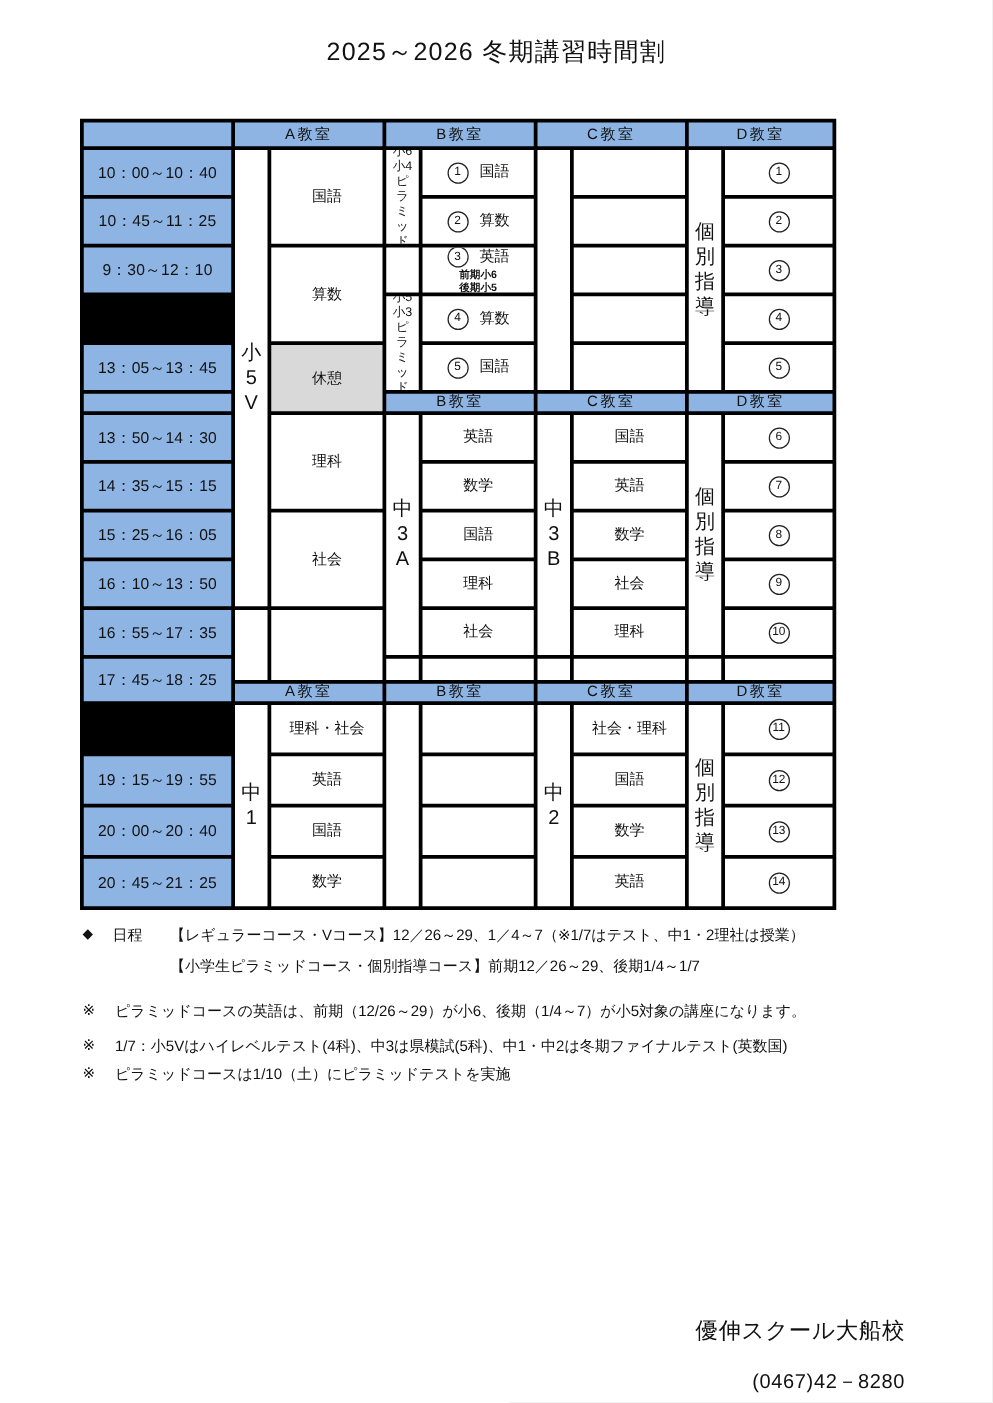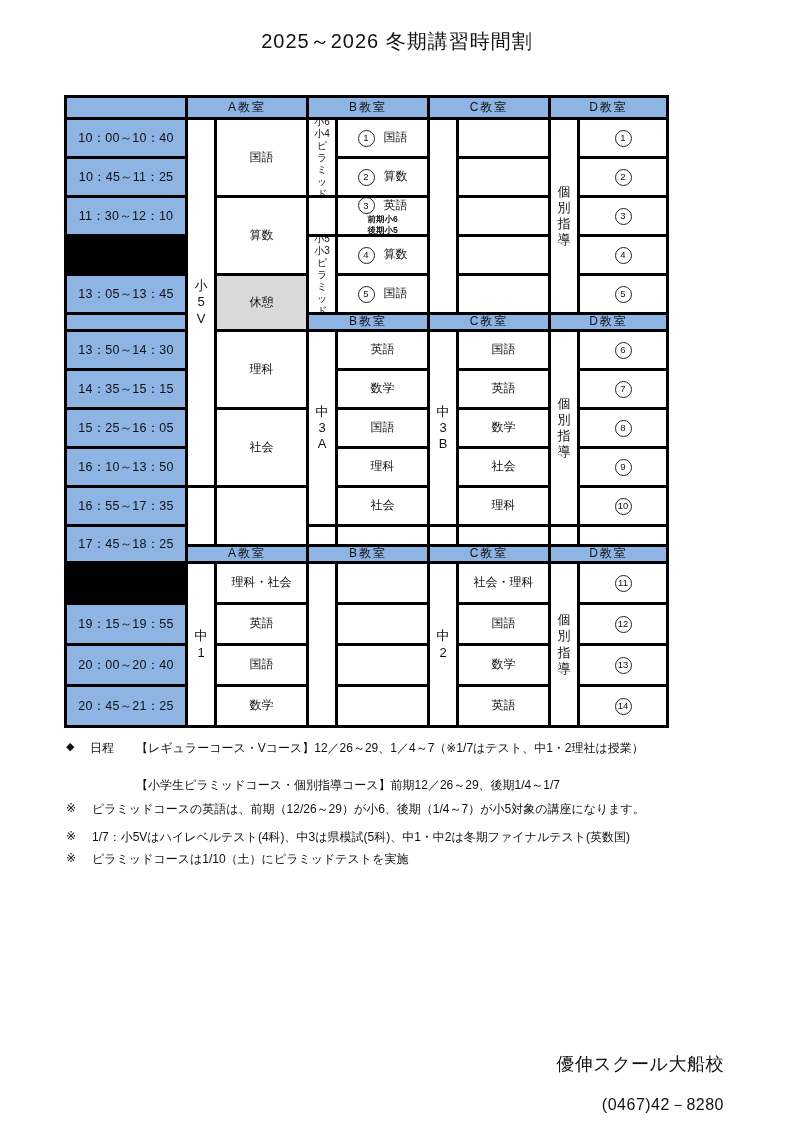--- a/index.html
+++ b/index.html
@@ -11,34 +11,34 @@
   .tt{position:absolute;left:64px;top:95px;display:grid;background:#000;padding:3px;gap:3px;
       grid-template-columns:118px 26px 89px 26px 89px 26px 89px 26px 86px;
       grid-template-rows:19px repeat(5,36px) 14px repeat(5,36px) 17px 14px repeat(4,38px);}
   .c{background:#fff;display:flex;align-items:center;justify-content:center;
      font-size:12px;line-height:1.15;overflow:hidden;text-align:center;}
   .blue{background:#8db4e2;}
   .gray{background:#d9d9d9;}
   .hdr{font-size:12px;letter-spacing:2px;}
   .time{font-size:12.5px;letter-spacing:.2px;}
   .vtx{display:inline-block;width:1em;word-break:break-all;line-height:1.25;text-align:center;}
-  .nar{font-size:13px;}
+  .nar{font-size:16px;}
   .vtx2{width:2em;font-size:10px;line-height:1.2;}
   .circ{display:inline-flex;flex:none;width:15px;height:15px;border:1.3px solid #222;
         border-radius:50%;align-items:center;justify-content:center;font-size:9.5px;line-height:1;}
   .bles{gap:9px;}
   .engcell{flex-direction:column;gap:1px;padding-top:1px;}
   .engrow{display:flex;align-items:center;gap:9px;}
   .sub{font-size:8.5px;font-weight:700;line-height:1.15;}
   
   .sched{position:absolute;left:66px;top:740px;font-size:12px;}
   .schedrow{display:flex;align-items:flex-start;}
   .bullet{width:24px;font-size:11px;}
   .schedlabel{width:46px;}
-  .sched2{margin-left:70px;margin-top:20px;}
+  .sched2{margin-left:70px;margin-top:8px;}
   .knotes{position:absolute;left:66px;top:801px;font-size:12px;}
   .krow{display:flex;align-items:flex-start;margin-bottom:11px;}
   .krow.tight{margin-bottom:5px;}
   .kmark{width:26px;}
   
   .footer{position:absolute;right:70px;top:1052px;text-align:right;}
   .school{font-size:18px;letter-spacing:.5px;}
   .phone{font-size:16px;margin-top:19px;letter-spacing:.5px;}
 </style>
 </head>
@@ -51,21 +51,21 @@
   <div class="tt">
 
     <div class="c blue" style="grid-area:1/1/2/2"></div>
     <div class="c blue hdr" style="grid-area:1/2/2/4">A教室</div>
     <div class="c blue hdr" style="grid-area:1/4/2/6">B教室</div>
     <div class="c blue hdr" style="grid-area:1/6/2/8">C教室</div>
     <div class="c blue hdr" style="grid-area:1/8/2/10">D教室</div>
 
     <div class="c blue time" style="grid-area:2/1/3/2">10：00～10：40</div>
     <div class="c blue time" style="grid-area:3/1/4/2">10：45～11：25</div>
-    <div class="c blue time" style="grid-area:4/1/5/2">11：30～12：10</div>
+    <div class="c blue time" style="grid-area:4/1/5/2">9：30～12：10</div>
     <div class="c blue time" style="grid-area:6/1/7/2">13：05～13：45</div>
     <div class="c blue" style="grid-area:7/1/8/2"></div>
     <div class="c blue time" style="grid-area:8/1/9/2">13：50～14：30</div>
     <div class="c blue time" style="grid-area:9/1/10/2">14：35～15：15</div>
     <div class="c blue time" style="grid-area:10/1/11/2">15：25～16：05</div>
     <div class="c blue time" style="grid-area:11/1/12/2">16：10～13：50</div>
     <div class="c blue time" style="grid-area:12/1/13/2">16：55～17：35</div>
     <div class="c blue time" style="grid-area:13/1/15/2">17：45～18：25</div>
     <div class="c blue time" style="grid-area:16/1/17/2">19：15～19：55</div>
     <div class="c blue time" style="grid-area:17/1/18/2">20：00～20：40</div>

